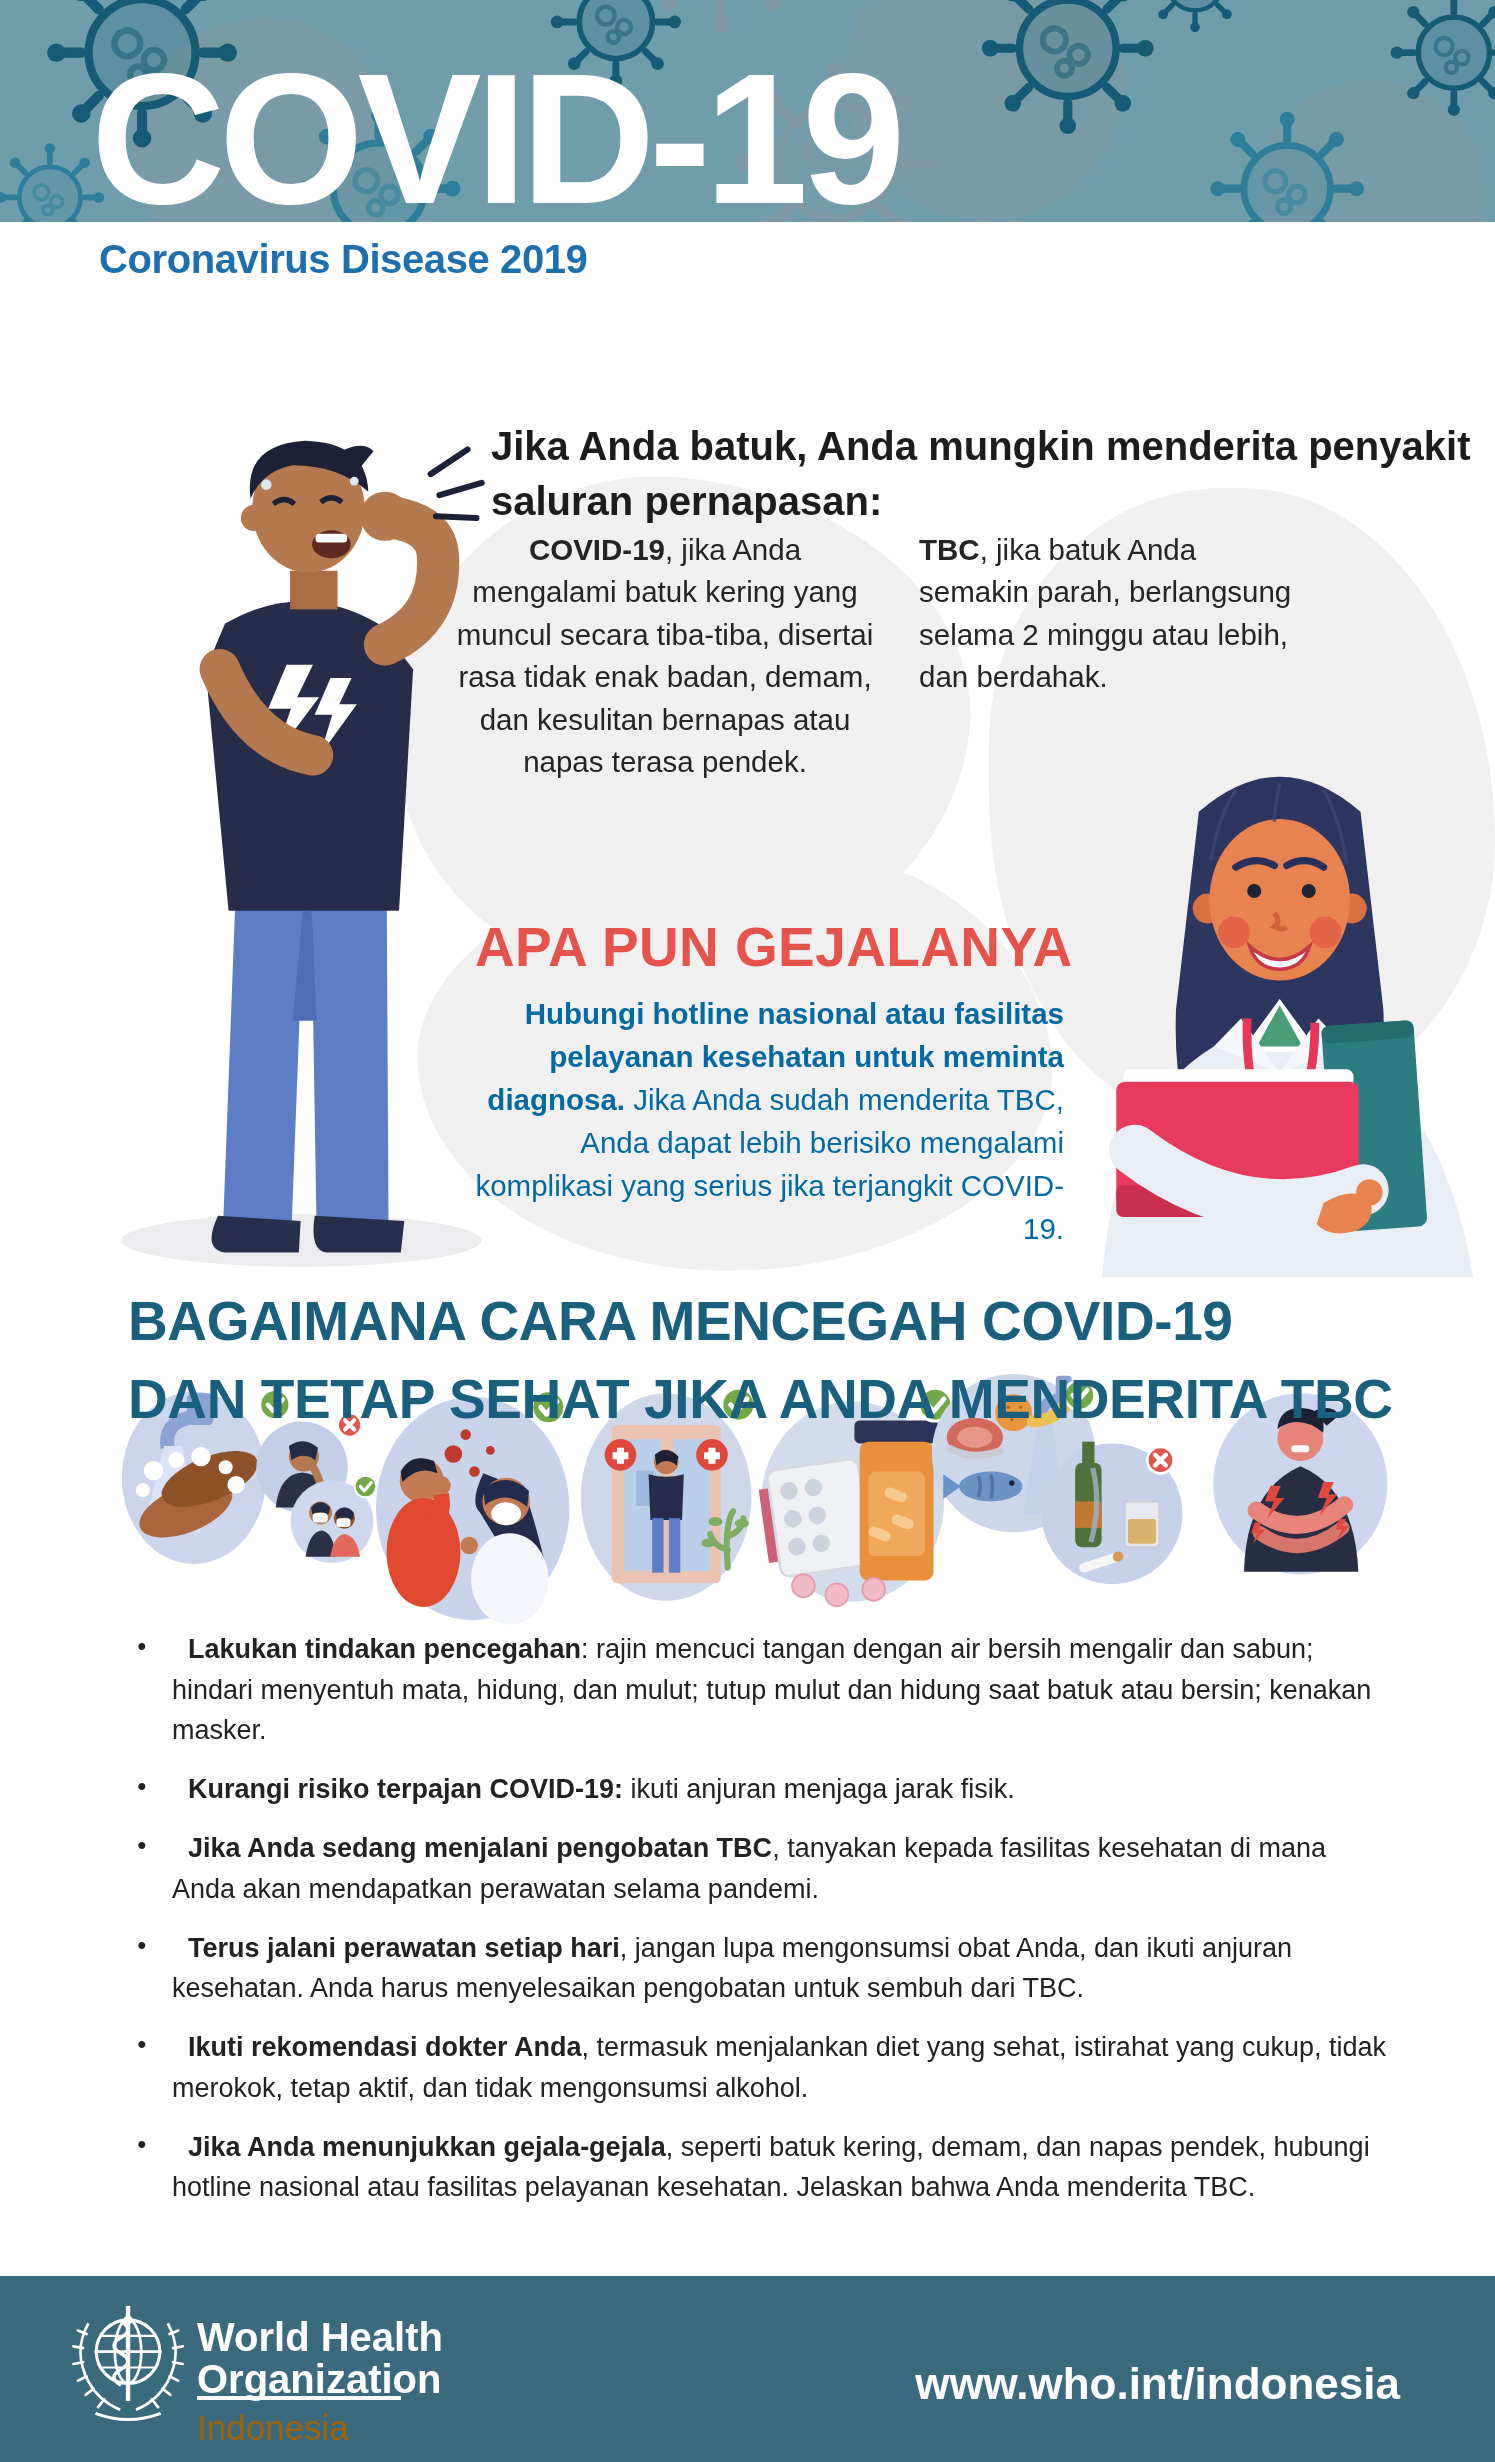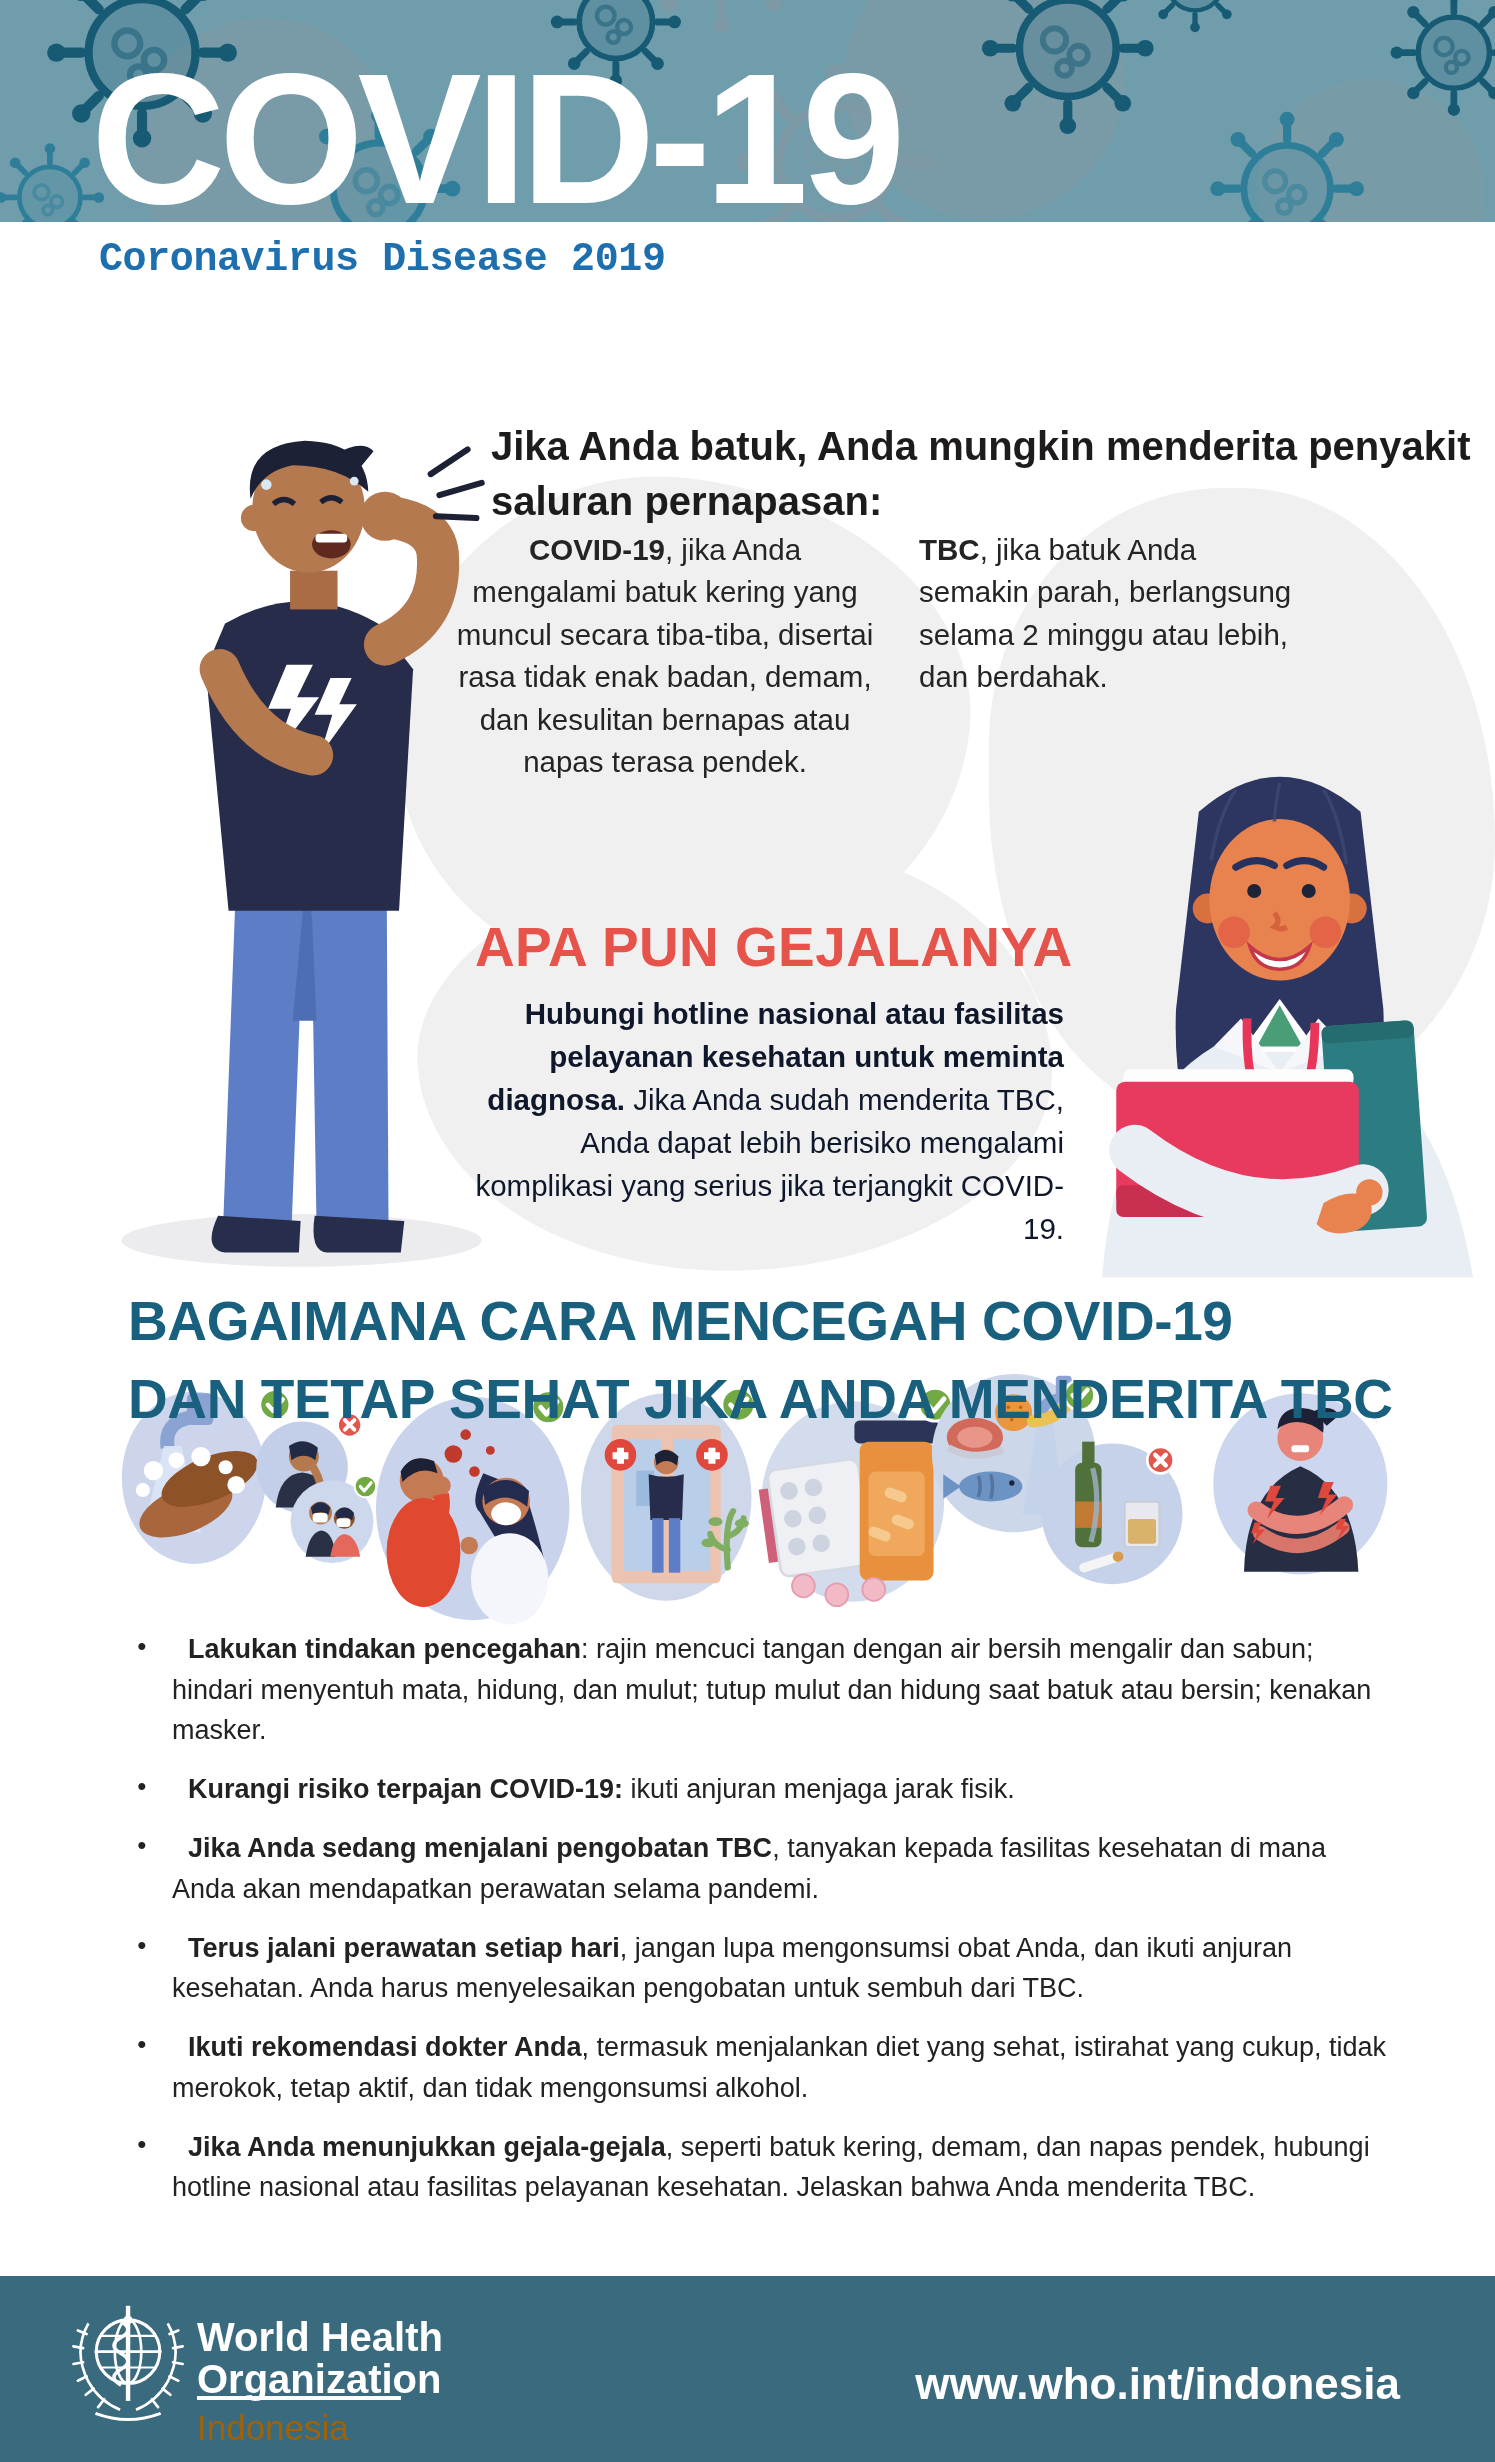--- a/index.html
+++ b/index.html
@@ -4,21 +4,21 @@
 <style>
   html,body{margin:0;padding:0;background:#fff;}
   .page{position:relative;width:1495px;height:2462px;overflow:hidden;background:#fff;
         font-family:"Liberation Sans",sans-serif;color:#242122;}
   .abs{position:absolute;}
 
   
   .hero{left:0;top:0;width:1495px;height:222px;background:#6f9dab;overflow:hidden;}
   .covid-banner{left:91px;top:46px;font-size:186px;font-weight:800;letter-spacing:-6.2px;
                 color:#ffffff;line-height:1;white-space:nowrap;z-index:3;}
-  .subtitle{left:99px;top:237px;font-size:40px;font-weight:700;color:#1e6fae;letter-spacing:-0.4px;font-family:Liberation Mono, monospace;}
+  .subtitle{left:99px;top:237px;font-size:40px;font-weight:700;color:#1e6fae;letter-spacing:-0.4px;}
   .main-title{left:97px;top:282px;font-size:59px;font-weight:800;color:#19607e;
               line-height:1.31;letter-spacing:-0.9px;}
 
   
   .blob{background:#f0f0f1;z-index:0;}
   .blob1{left:396px;top:479px;width:572px;height:501px;border-radius:46% 54% 58% 42%/52% 44% 56% 48%;transform:rotate(6deg);}
   .blob2{left:418px;top:849px;width:633px;height:422px;border-radius:55% 45% 48% 52%/46% 56% 44% 54%;transform:rotate(-4deg);}
   .blob3{left:989px;top:488px;width:506px;height:633px;border-radius:48% 52% 55% 45%/42% 58% 46% 54%;}
 
   
@@ -26,21 +26,21 @@
                  color:#1d1b1c;line-height:1.38;z-index:2;}
   .col{font-size:29.5px;line-height:1.44;color:#262325;z-index:2;}
   .col b{font-weight:800;}
   .col-covid{left:456px;top:529px;width:418px;text-align:center;}
   .col-tbc{left:919px;top:529px;width:378px;}
 
   
   .symptoms-heading{left:475px;top:915px;font-size:55px;font-weight:800;color:#e5534a;
                     letter-spacing:0.4px;z-index:2;}
   .symptoms-text{left:444px;top:992px;width:620px;font-size:29.5px;line-height:1.46;
-                 text-align:right;color:#0f172a;z-index:2;}
+                 text-align:right;color:#0369a1;z-index:2;}
   .symptoms-text b{font-weight:800;}
 
   
   .prevention-heading{left:128px;top:1282px;font-size:55px;font-weight:800;color:#19607e;
                       line-height:1.42;letter-spacing:-0.4px;z-index:2;}
   .bullets{left:132px;top:1629px;width:1258px;margin:0;padding:0;list-style:none;z-index:2;}
   .bullets li{position:relative;padding-left:40px;margin:0 0 18.5px 0;font-size:27px;
               line-height:1.5;color:#242122;}
   .bullets li b{font-weight:800;}
   .bullets .dot{position:absolute;left:5.3px;top:-1.8px;font-size:26px;}

